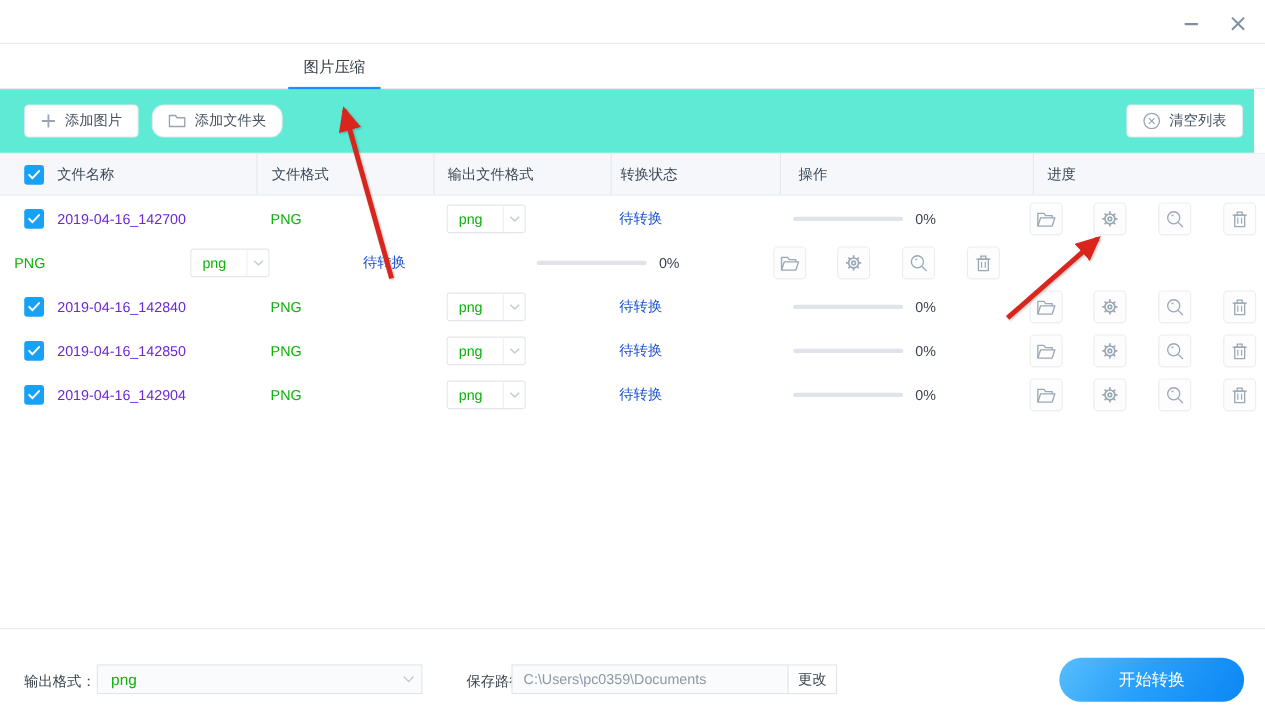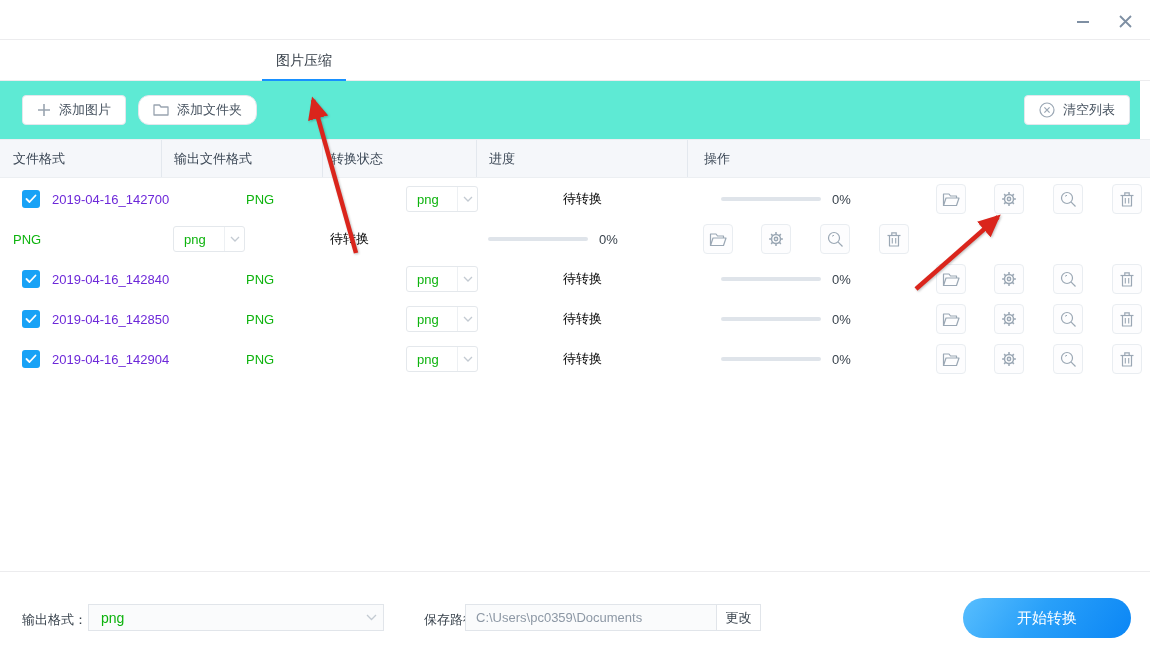--- a/index.html
+++ b/index.html
@@ -51,21 +51,21 @@
   .checkbox { width:18px; height:18px; border-radius:3px; background:#18a2f6;
     display:flex; align-items:center; justify-content:center; cursor:pointer; flex:0 0 auto; }
   .checkbox svg { display:block; }
   .fname { color:#6d28d9; }
   .fmt { color:#0db30d; font-size:13px; }
   .mini-select { width:72px; height:26px; border:1px solid #e4e8ec; border-radius:3px;
     background:#fff; display:flex; align-items:center; cursor:pointer; }
   .mini-select .val { flex:1; padding-left:10px; color:#0db30d; }
   .mini-select .chev { width:20px; height:100%; border-left:1px solid #edf0f3;
     display:flex; align-items:center; justify-content:center; }
-  .status { color:#000000; }
+  .status { color:#1d4ed8; }
   .progress-wrap { display:flex; align-items:center; gap:11px; }
   .ptrack { width:100px; height:4px; border-radius:2px; background:#dfe4ea; position:relative; }
   .pfill { position:absolute; left:0; top:0; height:4px; border-radius:2px; background:#18a2f6; }
   .ptext { color:#39434d; }
   .icon-btn { width:30px; height:30px; border:1px solid #e9edf1; border-radius:4px;
     background:#fdfdfe; display:flex; align-items:center; justify-content:center; cursor:pointer; }
   .ib2 { margin-left:28px; }
   .ib3 { margin-left:29px; }
   .ib4 { margin-left:29px; }
   
@@ -133,34 +133,42 @@
   <div class="tbtn btn-clear">
     <svg width="16" height="16" viewBox="0 0 16 16">
       <circle cx="8" cy="8" r="7" stroke="#9aa7b4" stroke-width="1.2" fill="none"></circle>
       <path d="M5.4,5.4 L10.6,10.6 M10.6,5.4 L5.4,10.6" stroke="#9aa7b4" stroke-width="1.2"></path>
     </svg>
     <span>清空列表</span>
   </div>
 </div>
 
 <div class="thead">
+  <div class="cell c1">
+    <span class="checkbox">
+      <svg width="12" height="10" viewBox="0 0 12 10">
+        <path d="M1.5,5 L4.5,8 L10.5,1.5" stroke="#fff" stroke-width="1.8" fill="none" stroke-linecap="round" stroke-linejoin="round"></path>
+      </svg>
+    </span>
+    <span>文件名称</span>
+  </div>
   <div class="cell c2">
       <span>文件格式</span>
     </div>
   <div class="cell c3">
       <span>输出文件格式</span>
     </div>
   <div class="cell c4">
       <span>转换状态</span>
     </div>
+  <div class="cell c6">
+      <span>操作</span>
+    </div>
   <div class="cell c5">
       <span>进度</span>
-    </div>
-  <div class="cell c6">
-      <span>操作</span>
     </div>
 </div>
 
 <div class="tbody">
   <div class="trow">
     <div class="cell c1">
       <span class="checkbox">
         <svg width="12" height="10" viewBox="0 0 12 10">
           <path d="M1.5,5 L4.5,8 L10.5,1.5" stroke="#fff" stroke-width="1.8" fill="none" stroke-linecap="round" stroke-linejoin="round"></path>
         </svg>

